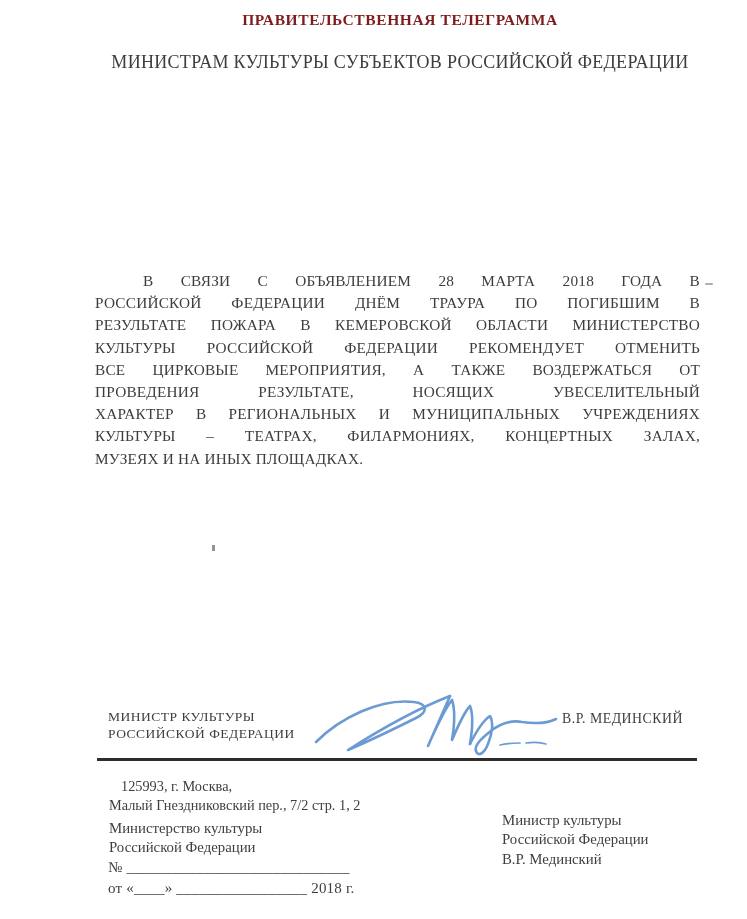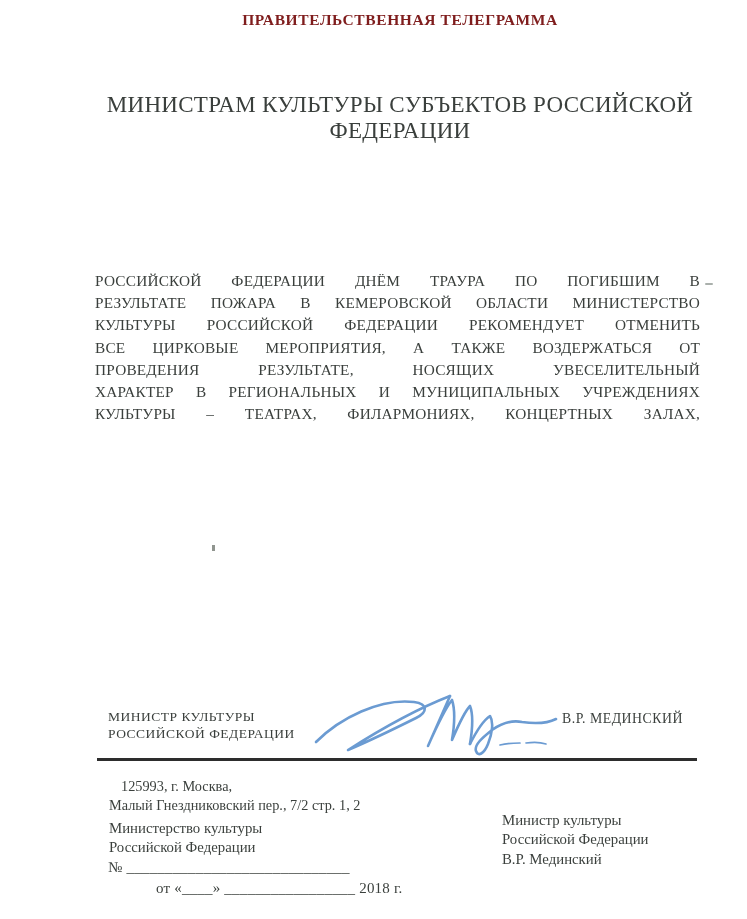--- a/index.html
+++ b/index.html
@@ -11,21 +11,21 @@
     color:#3d423f;
     overflow:hidden;
   }
   .title{
     position:absolute;left:95px;top:11px;width:610px;
     text-align:center;font-size:15.5px;font-weight:bold;
     letter-spacing:0.6px;color:#7f1d1d;
   }
   .addressee{
     position:absolute;left:88px;top:52px;width:624px;
-    text-align:center;font-size:23px;letter-spacing:0.3px;color:#3a3f3c;margin-top:40px;
+    text-align:center;font-size:18px;letter-spacing:0.3px;color:#3a3f3c;
   }
   .body{
     position:absolute;left:95px;top:270px;width:605px;
     font-size:15.3px;letter-spacing:0.2px;color:#3a3f3c;
   }
   .body-line{
     line-height:22.2px;height:22.2px;
     text-align:justify;text-align-last:justify;
     white-space:normal;
   }
@@ -57,45 +57,47 @@
     position:absolute;left:97px;top:758px;width:600px;height:3px;
     background:#2d2d2d;
   }
   .addr{position:absolute;left:109px;font-size:14.3px;color:#3b403d;}
   .addr1{top:778px;margin-left:12px;}
   .addr2{top:797px;}
   .org{position:absolute;left:109px;font-size:14.8px;color:#3b403d;text-align:right;}
   .org1{top:820px;}
   .org2{top:839px;}
   .num-line{position:absolute;left:108px;top:859px;font-size:15px;color:#3b403d;letter-spacing:0.2px;}
-  .date-line{position:absolute;left:108px;top:880px;font-size:15px;color:#3b403d;letter-spacing:0.2px;margin-left:48px;}
+  .date-line{position:absolute;left:108px;top:880px;font-size:15px;color:#3b403d;letter-spacing:0.2px;}
   .footer-right{
     position:absolute;left:502px;top:811px;
     font-size:14.8px;line-height:19.3px;color:#3b403d;
   }
 </style>
 </head>
 <body>
 
 <div class="page">
 
   <div class="title">ПРАВИТЕЛЬСТВЕННАЯ ТЕЛЕГРАММА</div>
 
   <div class="addressee">МИНИСТРАМ КУЛЬТУРЫ СУБЪЕКТОВ РОССИЙСКОЙ ФЕДЕРАЦИИ</div>
 
   <div class="artifact-dash"></div>
 
   <div class="body">
+    <div class="body-line indent">В СВЯЗИ С ОБЪЯВЛЕНИЕМ 28 МАРТА 2018 ГОДА В</div>
     <div class="body-line">РОССИЙСКОЙ ФЕДЕРАЦИИ ДНЁМ ТРАУРА ПО ПОГИБШИМ В</div>
     <div class="body-line">РЕЗУЛЬТАТЕ ПОЖАРА В КЕМЕРОВСКОЙ ОБЛАСТИ МИНИСТЕРСТВО</div>
     <div class="body-line">КУЛЬТУРЫ РОССИЙСКОЙ ФЕДЕРАЦИИ РЕКОМЕНДУЕТ ОТМЕНИТЬ</div>
     <div class="body-line">ВСЕ ЦИРКОВЫЕ МЕРОПРИЯТИЯ, А ТАКЖЕ ВОЗДЕРЖАТЬСЯ ОТ</div>
     <div class="body-line">ПРОВЕДЕНИЯ РЕЗУЛЬТАТЕ, НОСЯЩИХ УВЕСЕЛИТЕЛЬНЫЙ</div>
     <div class="body-line">ХАРАКТЕР В РЕГИОНАЛЬНЫХ И МУНИЦИПАЛЬНЫХ УЧРЕЖДЕНИЯХ</div>
     <div class="body-line">КУЛЬТУРЫ – ТЕАТРАХ, ФИЛАРМОНИЯХ, КОНЦЕРТНЫХ ЗАЛАХ,</div>
+    <div class="body-line last">МУЗЕЯХ И НА ИНЫХ ПЛОЩАДКАХ.</div>
   </div>
 
   <div class="speck"></div>
 
   <div class="sig-left">
     <div>МИНИСТР КУЛЬТУРЫ</div>
     <div>РОССИЙСКОЙ ФЕДЕРАЦИИ</div>
   </div>
 
   <svg class="signature-svg" viewBox="0 0 252 72" xmlns="http://www.w3.org/2000/svg">

